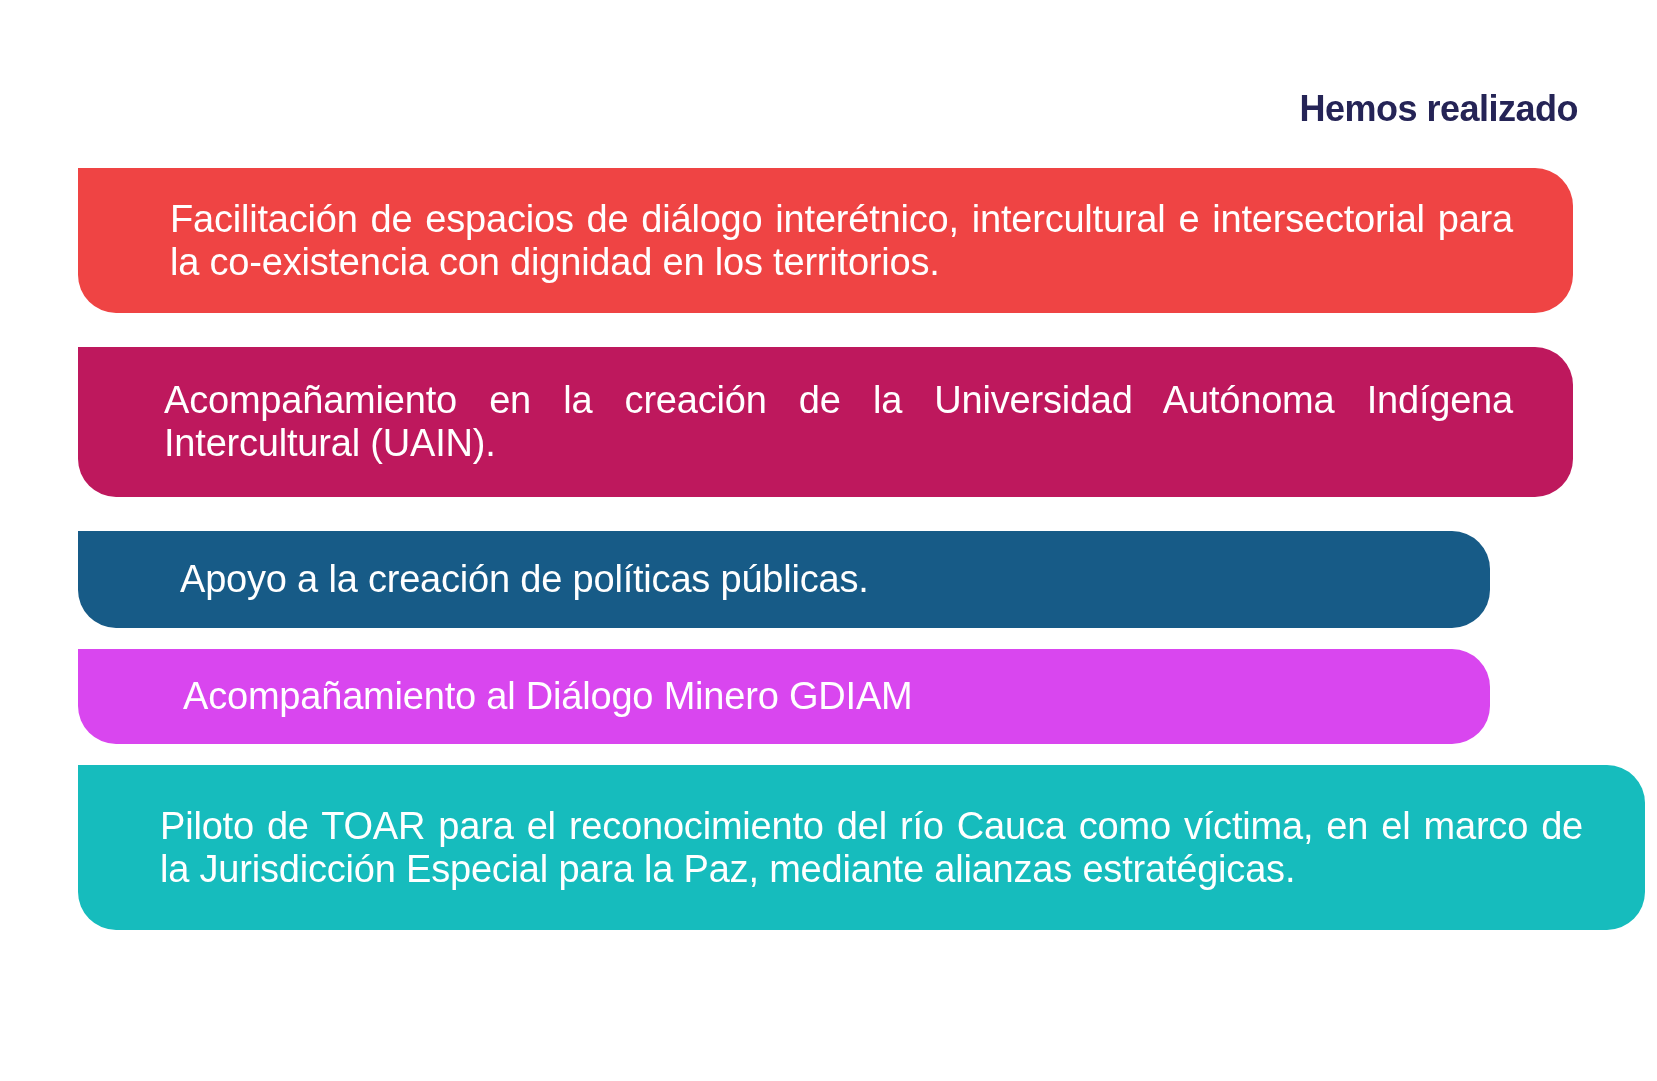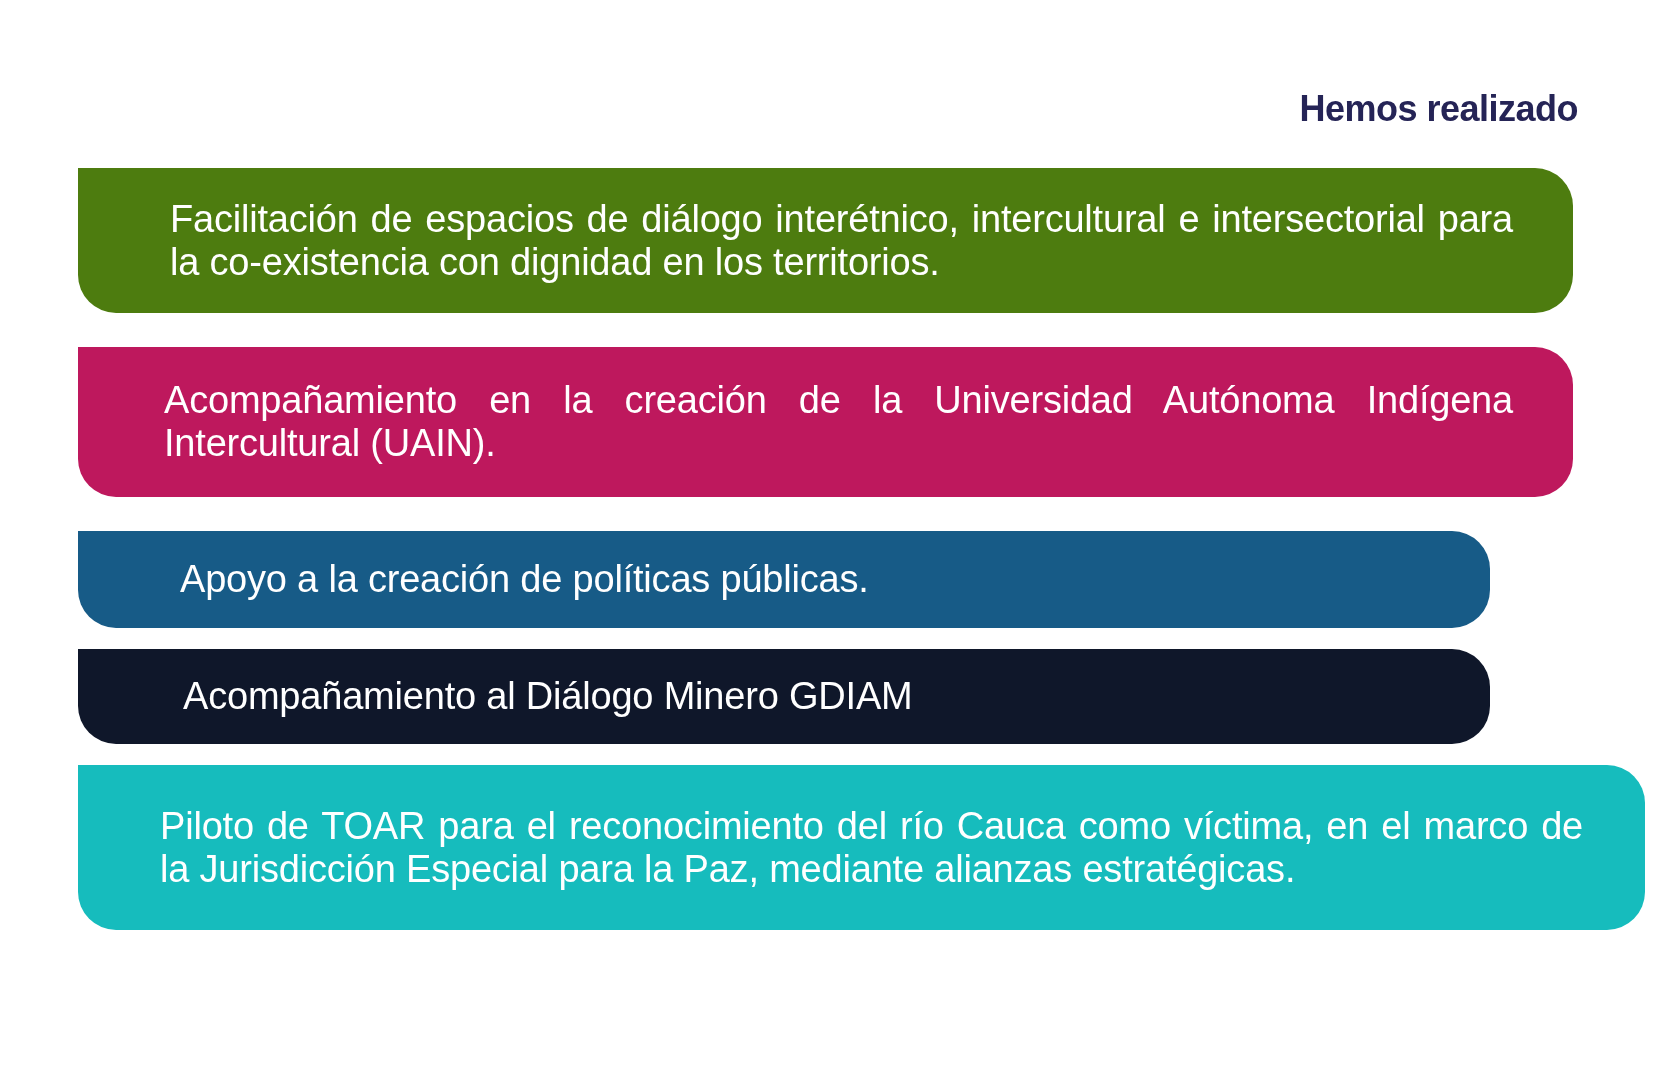--- a/index.html
+++ b/index.html
@@ -71,33 +71,33 @@
   #bar-4 .bar-text { padding: 0 60px 0 105px; text-align: left; }
   #bar-5 .bar-text { padding: 0 62px 0 82px; }
 </style>
 </head>
 <body>
 
 <div id="slide" style="background: rgb(255, 255, 255);">
 
   <div id="slide-title" style="color: rgb(37, 36, 86);">Hemos realizado</div>
 
-  <div class="bar" id="bar-1" style="background: #4d7c0f;">
+  <div class="bar" id="bar-1" style="background: #ef4444;">
     <div class="bar-text" style="color: rgb(255, 255, 255);">Facilitación de espacios de diálogo interétnico, intercultural e intersectorial para la co-existencia con dignidad en los territorios.</div>
   </div>
 
   <div class="bar" id="bar-2" style="background: #be185d;">
     <div class="bar-text" style="color: rgb(255, 255, 255);">Acompañamiento en la creación de la Universidad Autónoma Indígena Intercultural (UAIN).</div>
   </div>
 
   <div class="bar" id="bar-3" style="background: rgb(23, 91, 135); align-items: center;">
     <div class="bar-text" style="color: rgb(255, 255, 255);">Apoyo a la creación de políticas públicas.</div>
   </div>
 
-  <div class="bar" id="bar-4" style="background: #0f172a;">
+  <div class="bar" id="bar-4" style="background: #d946ef;">
     <div class="bar-text" style="color: rgb(255, 255, 255);">Acompañamiento al Diálogo Minero GDIAM</div>
   </div>
 
   <div class="bar" id="bar-5" style="background: rgb(22, 188, 189);">
     <div class="bar-text" style="color: rgb(255, 255, 255);">Piloto de TOAR para el reconocimiento del río Cauca como víctima, en el marco de la Jurisdicción Especial para la Paz, mediante alianzas estratégicas.</div>
   </div>
 
 </div>
 
 </body></html>

